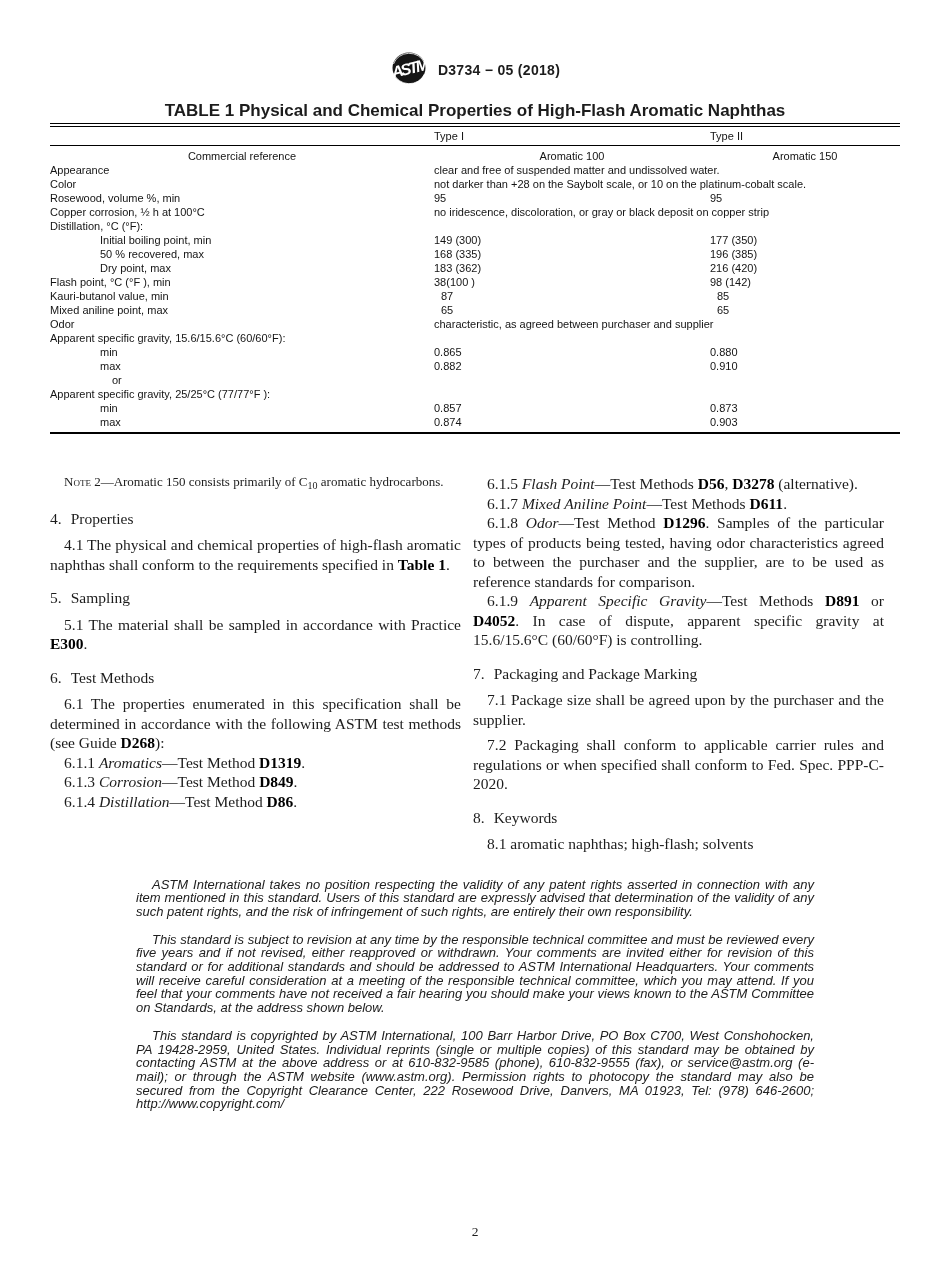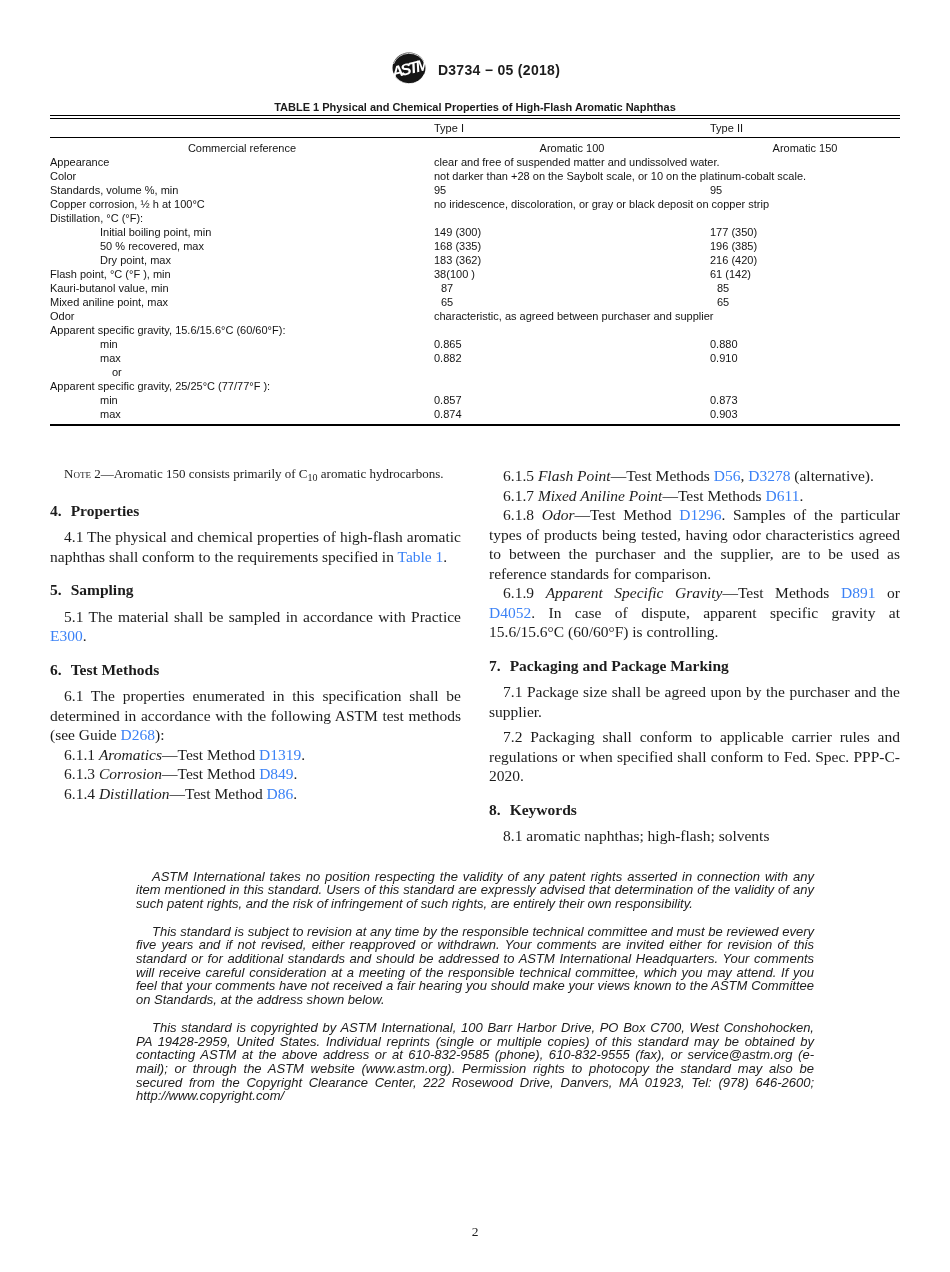--- a/index.html
+++ b/index.html
@@ -28,21 +28,21 @@
     font-weight: bold;
     font-size: 14px;
     letter-spacing: 0.3px;
   }
   
   .table-title {
     margin-top: 13px;
     text-align: center;
     font-family: "Liberation Sans", sans-serif;
     font-weight: bold;
-    font-size: 11px;
+    font-size: 17px;
   }
   table.spec-table {
     margin-top: 2px;
     width: 850px;
     border-collapse: collapse;
     border-top: 4px double #000;
     border-bottom: 2px solid #000;
     font-family: "Liberation Sans", sans-serif;
     font-size: 11px;
     color: #141414;
@@ -65,30 +65,30 @@
   tbody tr:last-child td { padding-bottom: 3px; }
   td.prop { padding-left: 35px; }
   td.prop.ind1 { padding-left: 50px; }
   td.prop.ind2 { padding-left: 62px; }
   td.val.num { padding-left: 7px; }
   td.val.span { padding-right: 60px; }
   
   .columns {
     margin-top: 40px;
     display: flex;
-    gap: 28px;
+    gap: 12px;
   }
   .col { width: 411px; font-size: 15.5px; line-height: 19.5px; text-align: justify; }
   .block.note { font-size: 13px; line-height: 16.5px; text-indent: 14px; }
-  .block.heading { font-weight: bold; margin-top: 14px; margin-bottom: 7px; text-align: left; }
+  .block.heading { font-weight: normal; margin-top: 14px; margin-bottom: 7px; text-align: left; }
   .block.heading .hnum { margin-right: 9px; }
   .block.para { text-indent: 14px; margin-top: 6px; }
   .block.list { text-indent: 14px; }
   .it { font-style: italic; }
-  .ref { color: #3b82f6; cursor: pointer; }
+  .ref { color: #000000; cursor: pointer; font-weight: bold; }
   .sb { font-size: 10px; vertical-align: -3px; letter-spacing: 0; }
   .sc { font-variant: small-caps; }
   
   .footer {
     width: 678px;
     margin: 24px auto 0 auto;
     font-family: "Liberation Sans", sans-serif;
     font-style: italic;
     font-size: 13px;
     line-height: 13.7px;
@@ -146,21 +146,21 @@
         </tr>
         <tr>
           <td class="prop">Appearance</td>
           <td colspan="2" class="val span">clear and free of suspended matter and undissolved water.</td>
         </tr>
         <tr>
           <td class="prop">Color</td>
           <td colspan="2" class="val span">not darker than +28 on the Saybolt scale, or 10 on the platinum-cobalt scale.</td>
         </tr>
         <tr>
-          <td class="prop">Standards, volume %, min</td>
+          <td class="prop">Rosewood, volume %, min</td>
           <td class="val">95</td>
           <td class="val">95</td>
         </tr>
         <tr>
           <td class="prop">Copper corrosion, ½ h at 100°C</td>
           <td colspan="2" class="val span">no iridescence, discoloration, or gray or black deposit on copper strip</td>
         </tr>
         <tr>
           <td class="prop">Distillation, °C (°F):</td>
           <td class="val"></td>
@@ -177,21 +177,21 @@
           <td class="val">196 (385)</td>
         </tr>
         <tr>
           <td class="prop ind1">Dry point, max</td>
           <td class="val">183 (362)</td>
           <td class="val">216 (420)</td>
         </tr>
         <tr>
           <td class="prop">Flash point, °C (°F ), min</td>
           <td class="val">38(100 )</td>
-          <td class="val">61 (142)</td>
+          <td class="val">98 (142)</td>
         </tr>
         <tr>
           <td class="prop">Kauri-butanol value, min</td>
           <td class="val num">87</td>
           <td class="val num">85</td>
         </tr>
         <tr>
           <td class="prop">Mixed aniline point, max</td>
           <td class="val num">65</td>
           <td class="val num">65</td>

